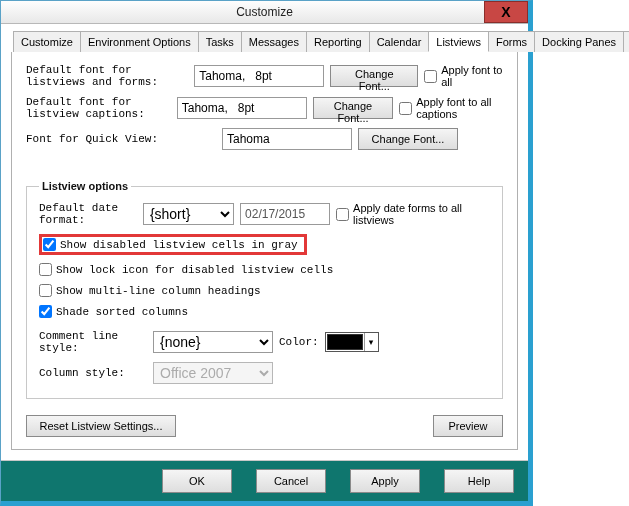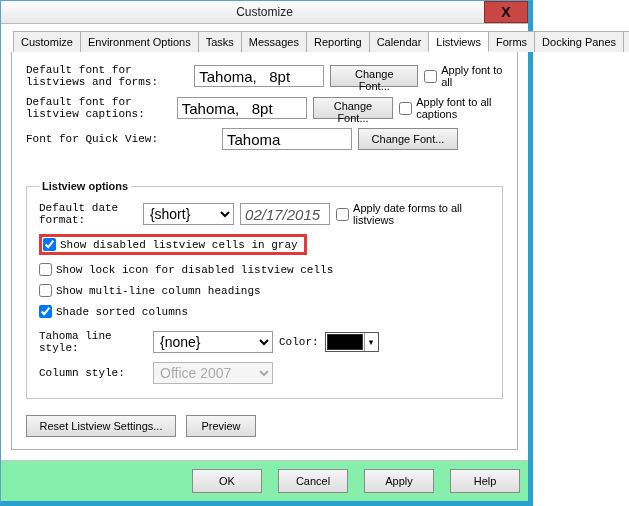--- a/index.html
+++ b/index.html
@@ -90,25 +90,25 @@
     margin-bottom: 8px;
   }
   .label {
     font-size: 11px;
     color: #000;
     font-family: Liberation Mono, monospace;
   }
   .txt {
     border: 1px solid #999;
     background: #fff;
-    font-size: 15px;
+    font-size: 12px;
     padding: 3px 4px;
     height: 22px;
   }
-  .txt.ro { color: #555; font-style: italic; }
+  .txt.ro { color: #555; }
   .btn {
     border: 1px solid #8a8a8a;
     background: linear-gradient(#f5f5f5, #dedede);
     font-size: 11px;
     padding: 2px 8px;
     height: 22px;
     cursor: pointer;
   }
   .cbwrap { display: flex; align-items: center; gap: 4px; }
   input[type="checkbox"] { width: 13px; height: 13px; }
@@ -146,27 +146,27 @@
   }
   .color-swatch .sw {
     width: 36px; height: 16px; background: #000; margin: 1px;
     border: 1px solid #333;
   }
   .color-swatch .arrow {
     width: 14px; height: 18px; display:flex;align-items:center;justify-content:center;
     border-left:1px solid #999;font-size:9px;
   }
   .actions-row {
-    display:flex; justify-content:flex-start; gap:10px; margin-top:16px;
+    display:flex; justify-content:space-between; gap:10px; margin-top:16px;
   }
   .dlg-buttons {
-    display:flex; justify-content:flex-end; gap:16px;
-    padding: 8px 8px;
+    display:flex; justify-content:flex-end; gap:24px;
+    padding: 8px 14px;
     border-top: 1px solid #c8c8c8;
-    background: #86efac;
+    background: #0f766e;
     margin: 10px -10px 0 -10px;
   }
   .dlg-buttons .btn { width: 70px; height: 24px; }
 </style>
 </head>
 <body>
 
 <div class="window">
   <div class="titlebar">
     <span class="title">Customize</span>
@@ -255,21 +255,21 @@
         </div>
 
         <div class="row" style="margin-bottom:12px">
           <label class="cbwrap">
             <input type="checkbox" checked="" style="">
             <span class="label">Shade sorted columns</span>
           </label>
         </div>
 
         <div class="row">
-          <span class="label" style="width:108px">Tahoma line style:</span>
+          <span class="label" style="width:108px">Comment line style:</span>
           <select class="sel" style="width:120px">
             <option>{none}</option>
           </select>
           <span class="label">Color:</span>
           <span class="color-swatch">
             <span class="sw"></span>
             <span class="arrow">▾</span>
           </span>
         </div>
 

